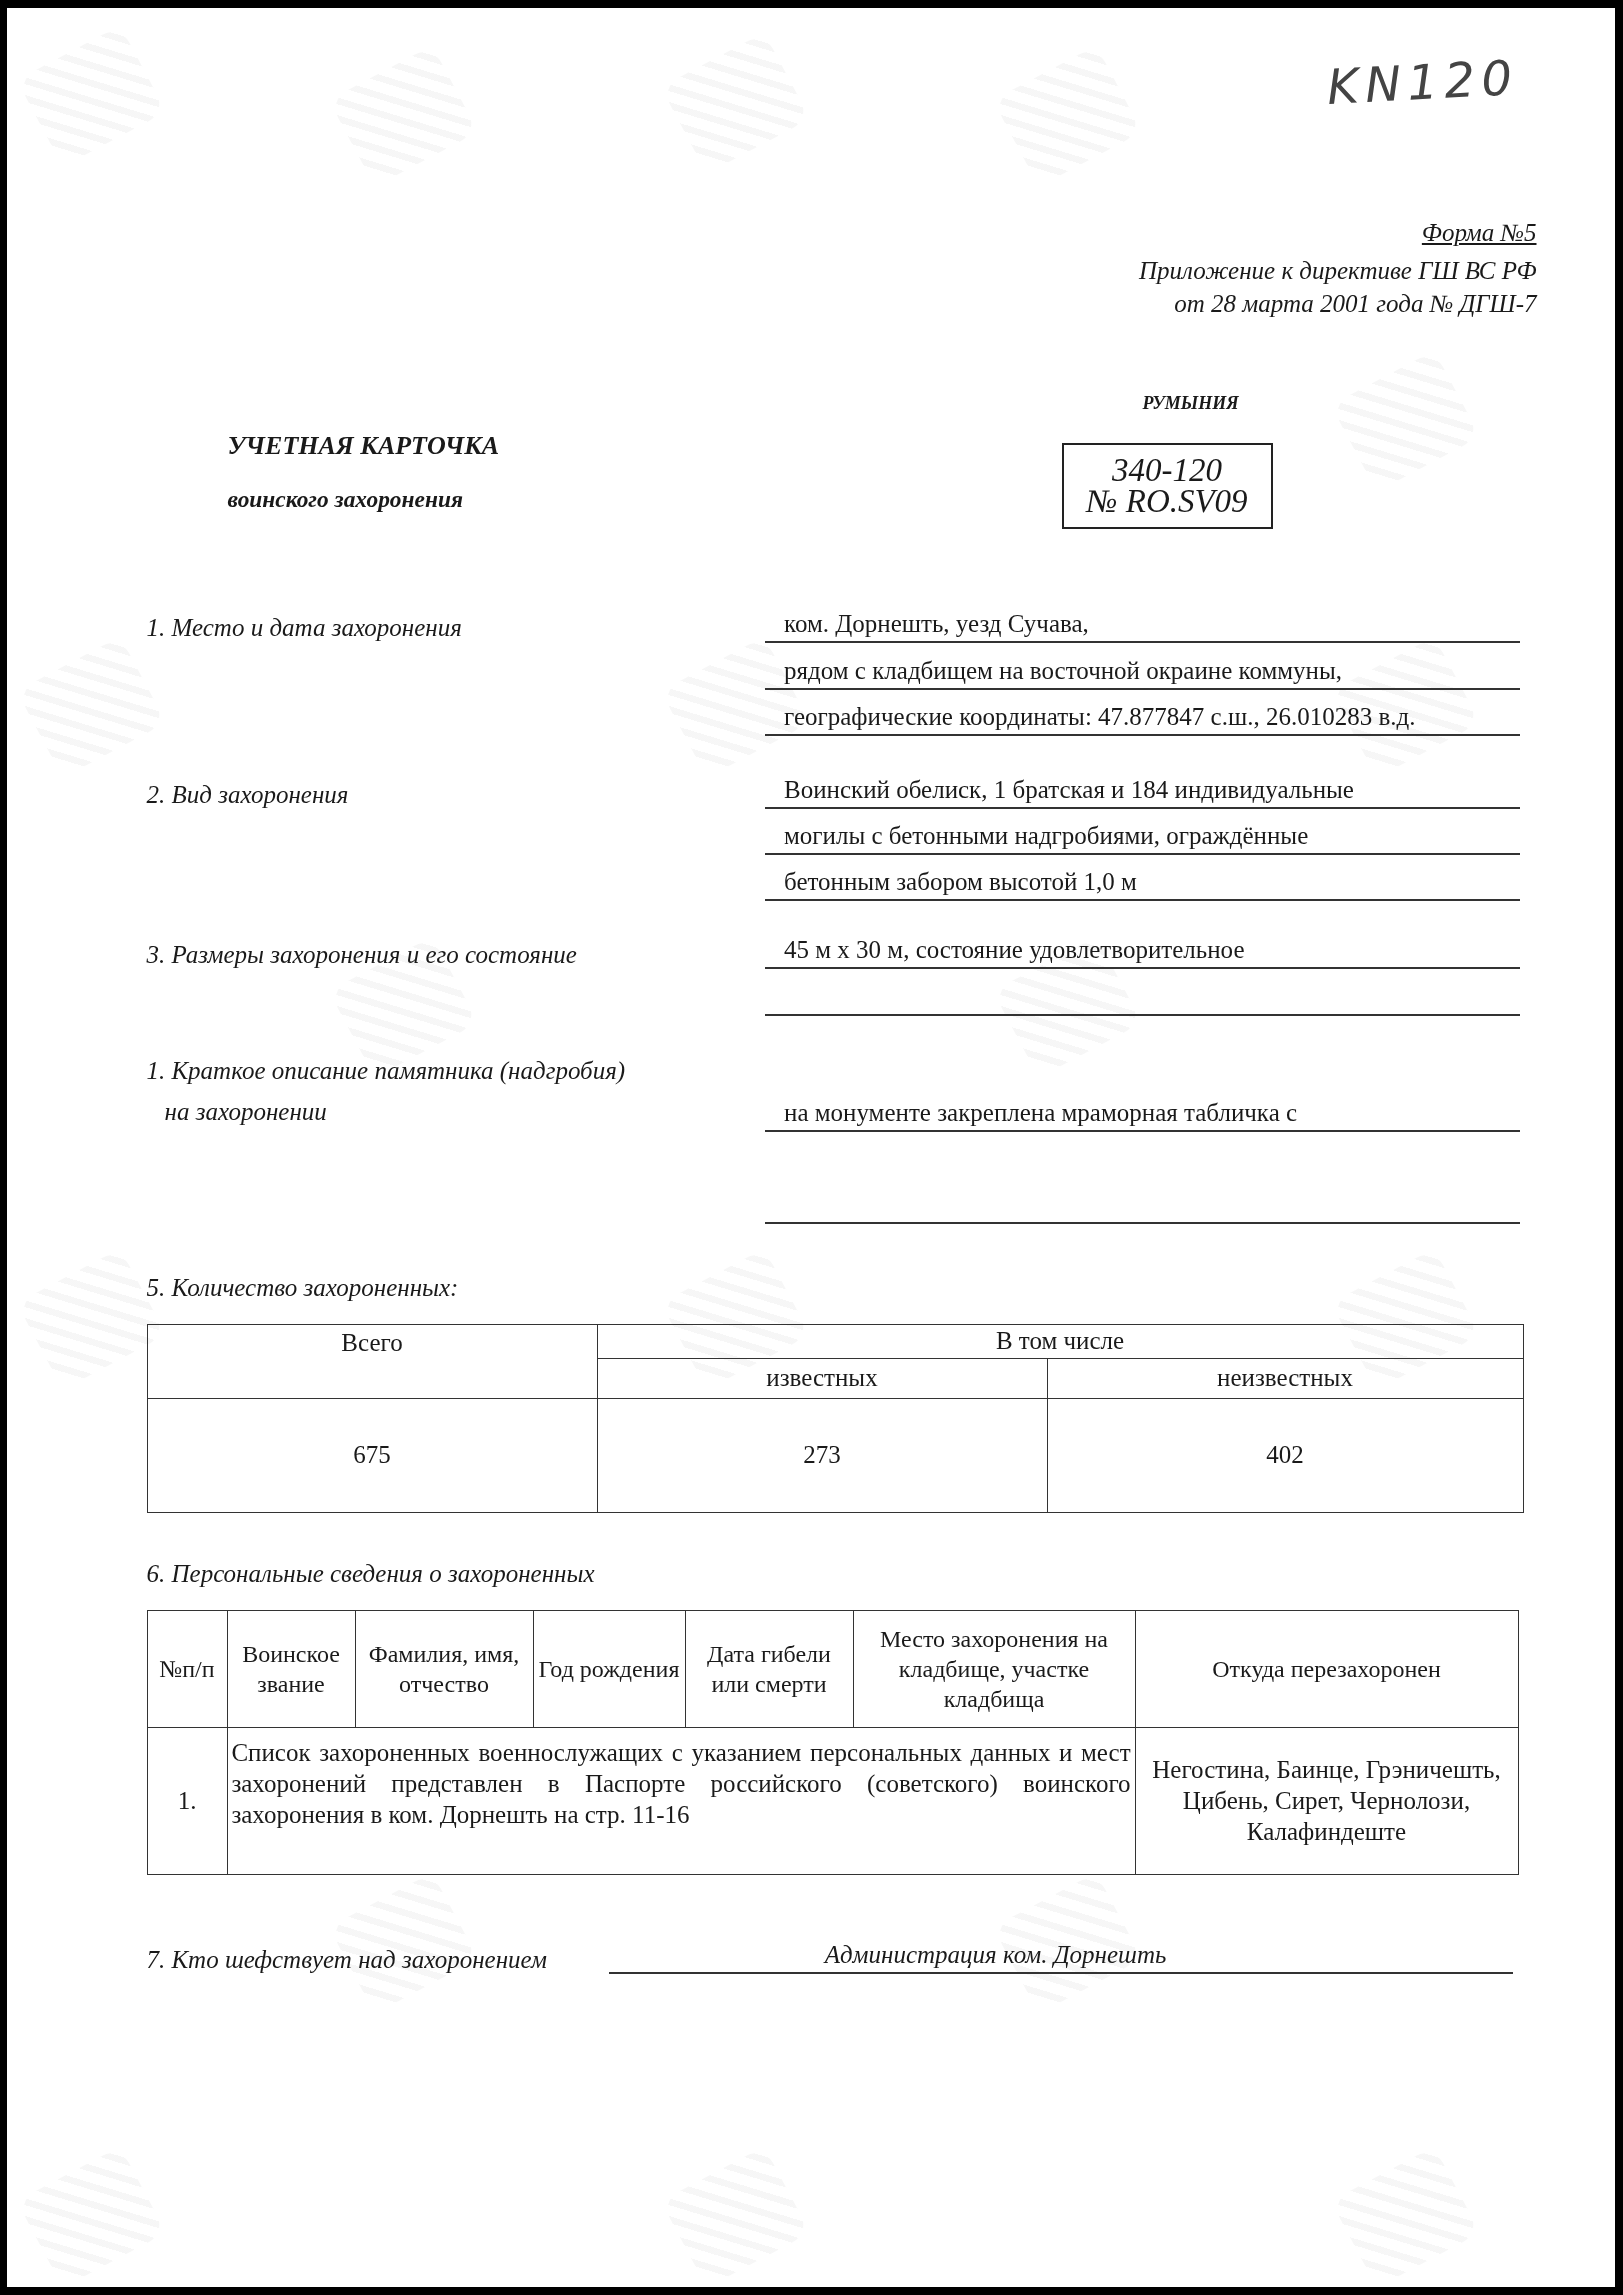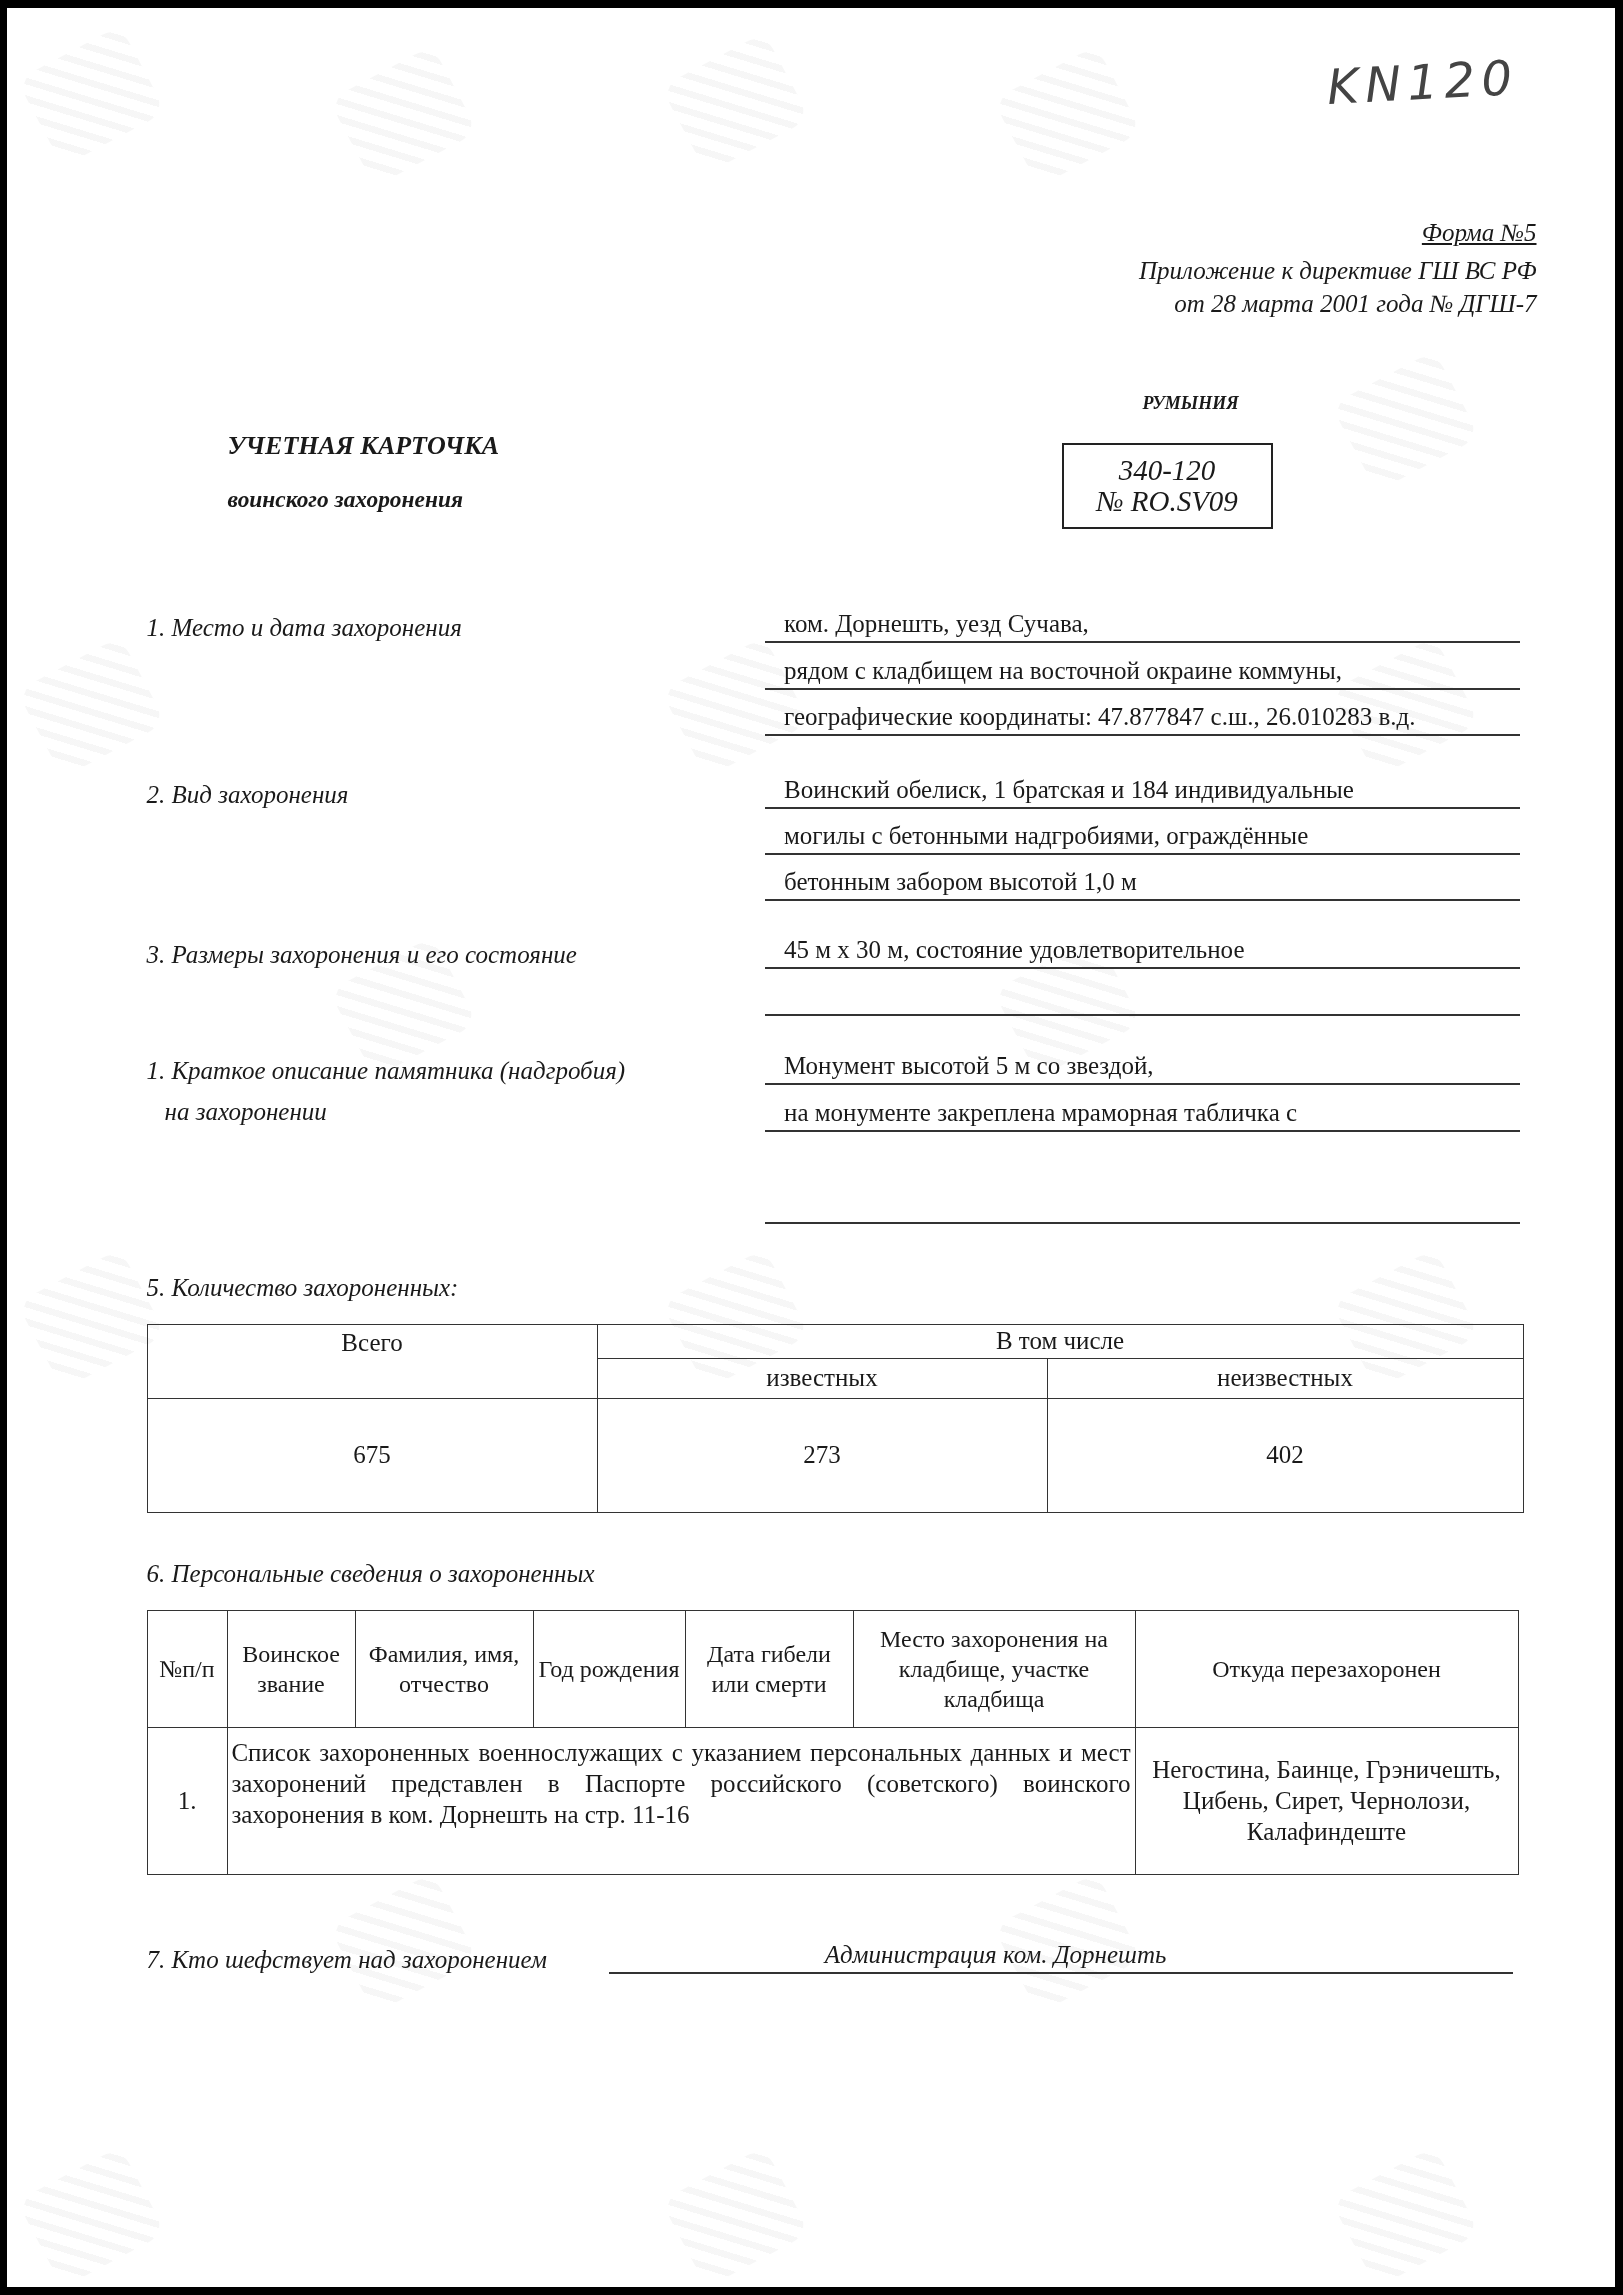--- a/index.html
+++ b/index.html
@@ -21,21 +21,21 @@
     left: 1320px; top: 46px; font-family: "DejaVu Sans", sans-serif; font-size: 48px;
     font-style: italic; font-weight: 300; color: #444; letter-spacing: 6.5px; transform: rotate(-3deg);
   }
   .form-no { right: 78px; top: 211px; font-size: 25px; text-decoration: underline; }
   .directive { right: 78px; top: 246px; font-size: 25px; text-align: right; line-height: 33px; margin-left: 44px; }
   .country { left: 1136px; top: 385px; font-size: 18px; font-weight: bold; }
   .card-title { left: 221px; top: 423px; font-size: 26px; font-weight: bold; }
   .card-subtitle { left: 221px; top: 478px; font-size: 23.4px; font-weight: bold; }
   .code-box {
     left: 1055px; top: 435px; width: 211px; height: 86px; border: 2px solid #222;
-    text-align: center; font-size: 29px; line-height: 31px; padding-top: 10.4px; box-sizing: border-box;
+    text-align: center; font-size: 33px; line-height: 31px; padding-top: 10.4px; box-sizing: border-box;
   }
   .lbl { font-size: 25px; }
   .field-line {
     position: absolute; left: 758px; width: 755px; height: 39px;
     border-bottom: 2px solid #333; font-size: 25px; line-height: 39px; padding-left: 19.5px; box-sizing: border-box;
   }
   table { border-collapse: collapse; position: absolute; }
   td, th { border: 1.3px solid #333; font-weight: normal; text-align: center; font-size: 25px; padding: 0; }
   .t5 { left: 140px; top: 1316px; width: 1377px; }
   .t6 { left: 140px; top: 1602px; width: 1372px; }
@@ -97,21 +97,20 @@
   <div class="field-line" style="top:762px">Воинский обелиск, 1 братская и 184 индивидуальные</div>
   <div class="field-line" style="top:808px">могилы с бетонными надгробиями, ограждённые</div>
   <div class="field-line" style="top:854px">бетонным забором высотой 1,0 м</div>
 
   <div class="abs lbl" style="left:140px;top:933px">3. Размеры захоронения и его состояние</div>
   <div class="field-line" style="top:922px">45 м х 30 м, состояние удовлетворительное</div>
   <div class="field-line" style="top:969px"></div>
 
   <div class="abs lbl" style="left:140px;top:1049px">1. Краткое описание памятника (надгробия)</div>
   <div class="abs lbl" style="left:158px;top:1090px">на захоронении</div>
-  <div class="field-line" style="top:1038px">Монумент высотой 5 м со звездой,</div>
   <div class="field-line" style="top:1085px">на монументе закреплена мраморная табличка с</div>
   <div class="field-line" style="top:1177px"></div>
 
   <div class="abs lbl" style="left:140px;top:1266px">5. Количество захороненных:</div>
   <table class="t5">
     <tbody>
         <tr style="height:34px">
       <th rowspan="2" style="width:449px;vertical-align:top;padding-top:3.9px">Всего</th>
       <th colspan="2">В том числе</th>
     </tr>

